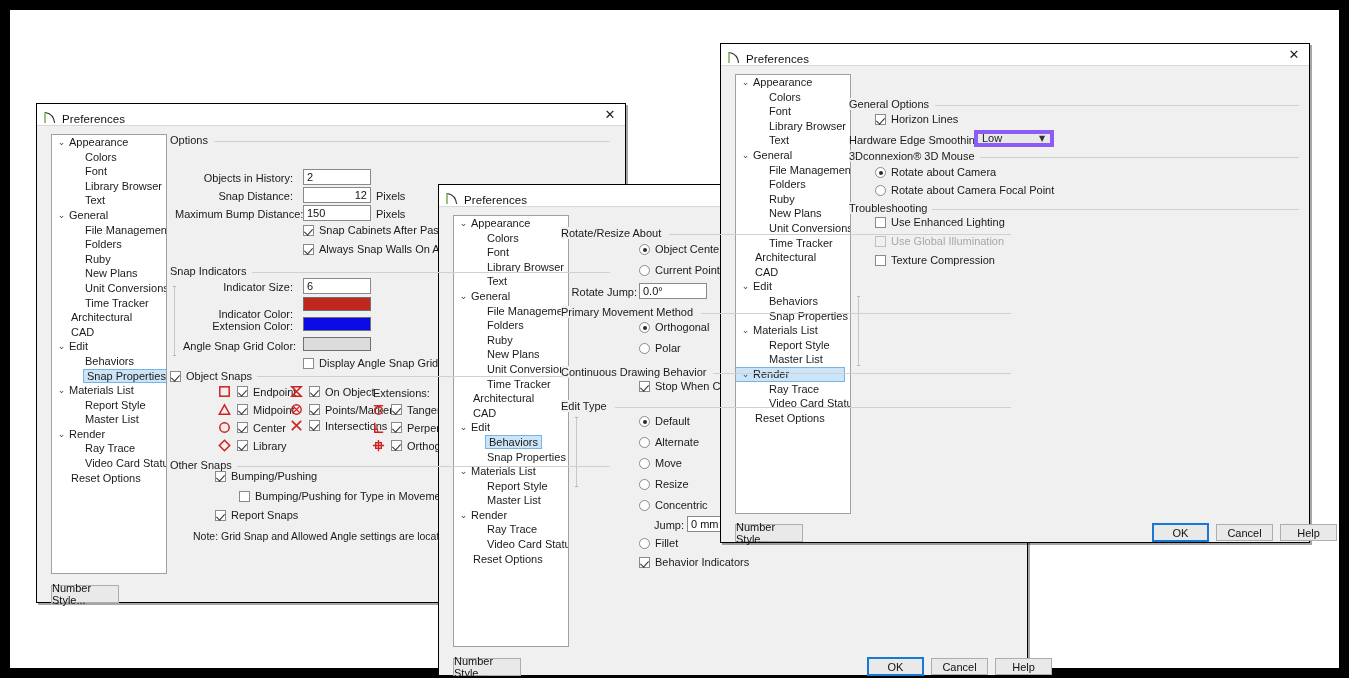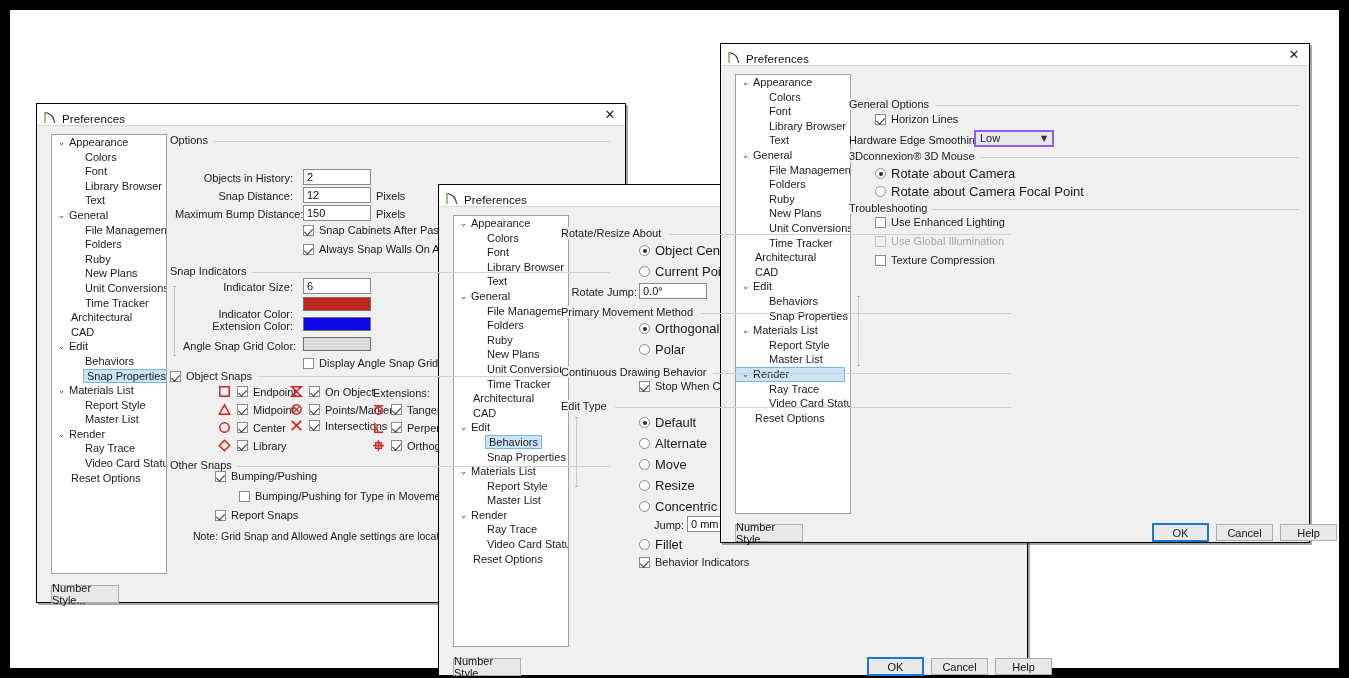--- a/index.html
+++ b/index.html
@@ -112,36 +112,36 @@
   }
   .chk.on::after {
     content: ""; position: absolute;
     left: 2px; top: 1px; width: 4px; height: 7px;
     border: solid #333; border-width: 0 1.4px 1.4px 0;
     transform: rotate(42deg);
   }
   .chk.dis { background: #f0f0f0; border-color: #c0c0c0; }
   .cbrow.dis { color: #a8a8a8; }
   .rdrow {
-    position: absolute; display: flex; align-items: center;
-    font-size: 13px; white-space: nowrap;
+    position: absolute; display: flex; align-items: flex-end;
+    font-size: 11px; white-space: nowrap;
   }
   .rd {
     width: 11px; height: 11px; border: 1px solid #8a8a8a;
     border-radius: 50%; background: #fff; display: inline-block;
     position: relative; margin-right: 5px; flex: 0 0 auto;
   }
   .rd.on::after {
     content: ""; position: absolute; left: 2.5px; top: 2.5px;
     width: 4px; height: 4px; border-radius: 50%; background: #2b2b2b;
   }
   
   .combo {
     position: absolute; height: 17px;
-    background: #e8e8e8; border: 2px solid #8b5cf6;
+    background: #e8e8e8; border: 4px solid #8b5cf6;
     font-size: 11px; line-height: 15px; padding-left: 4px;
     display: flex; align-items: center;
   }
   .combo .arrow {
     position: absolute; right: 0; top: 0; bottom: 0; width: 16px;
     display: flex; align-items: center; justify-content: center;
     font-size: 8px; color: #333; font-family: "DejaVu Sans", sans-serif;
   }
   
   .btn {
@@ -212,21 +212,21 @@
       </div>
       <div class="scrollhint" style="left:137px; top:160px; height:70px;"></div>
 
       <div class="group" style="left:133px; top:8px; width:440px;">
         <span class="group-title">Options</span>
         <div class="group-line" style="left:44px;"></div>
       </div>
       <span class="fld-label" style="left:152px; top:46px; width:104px;">Objects in History:</span>
       <div class="txtbox" style="left:266px; top:43px; width:68px;">2</div>
       <span class="fld-label" style="left:152px; top:64px; width:104px;">Snap Distance:</span>
-      <div class="txtbox" style="left:266px; top:61px; width:68px;">12</div>
+      <div class="txtbox" style="left:266px; top:61px; width:68px;text-align:right;">12</div>
       <span class="unit" style="left:339px; top:64px;">Pixels</span>
       <span class="fld-label" style="left:138px; top:82px; width:118px;">Maximum Bump Distance:</span>
       <div class="txtbox" style="left:266px; top:79px; width:68px;">150</div>
       <span class="unit" style="left:339px; top:82px;">Pixels</span>
       <div class="cbrow" style="left:266px; top:98px;">
         <span class="chk on"></span>
           <span>Snap Cabinets After Paste</span>
       </div>
       <div class="cbrow" style="left:266px; top:117px;">
         <span class="chk on"></span>

